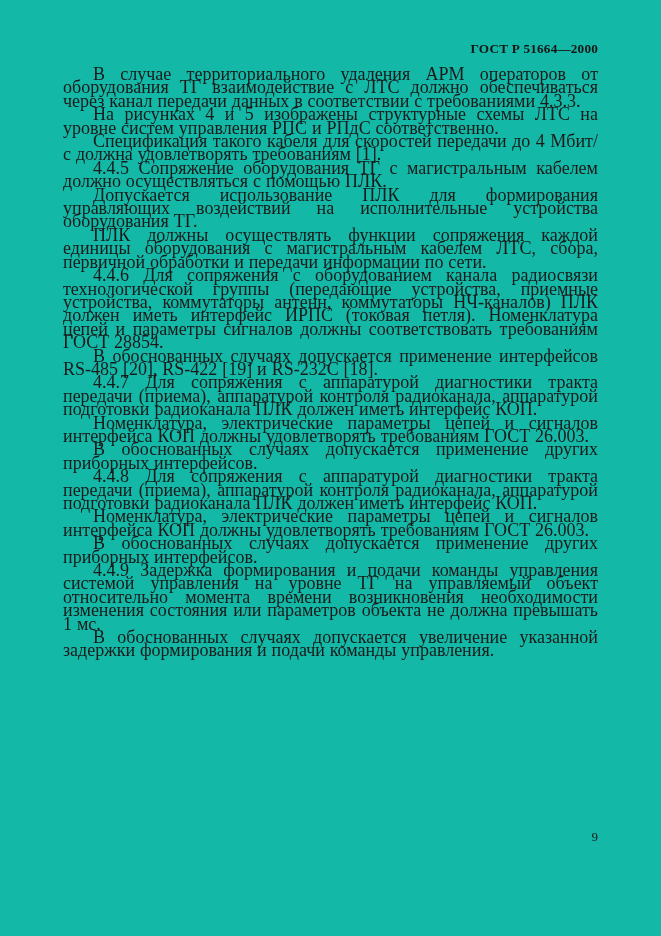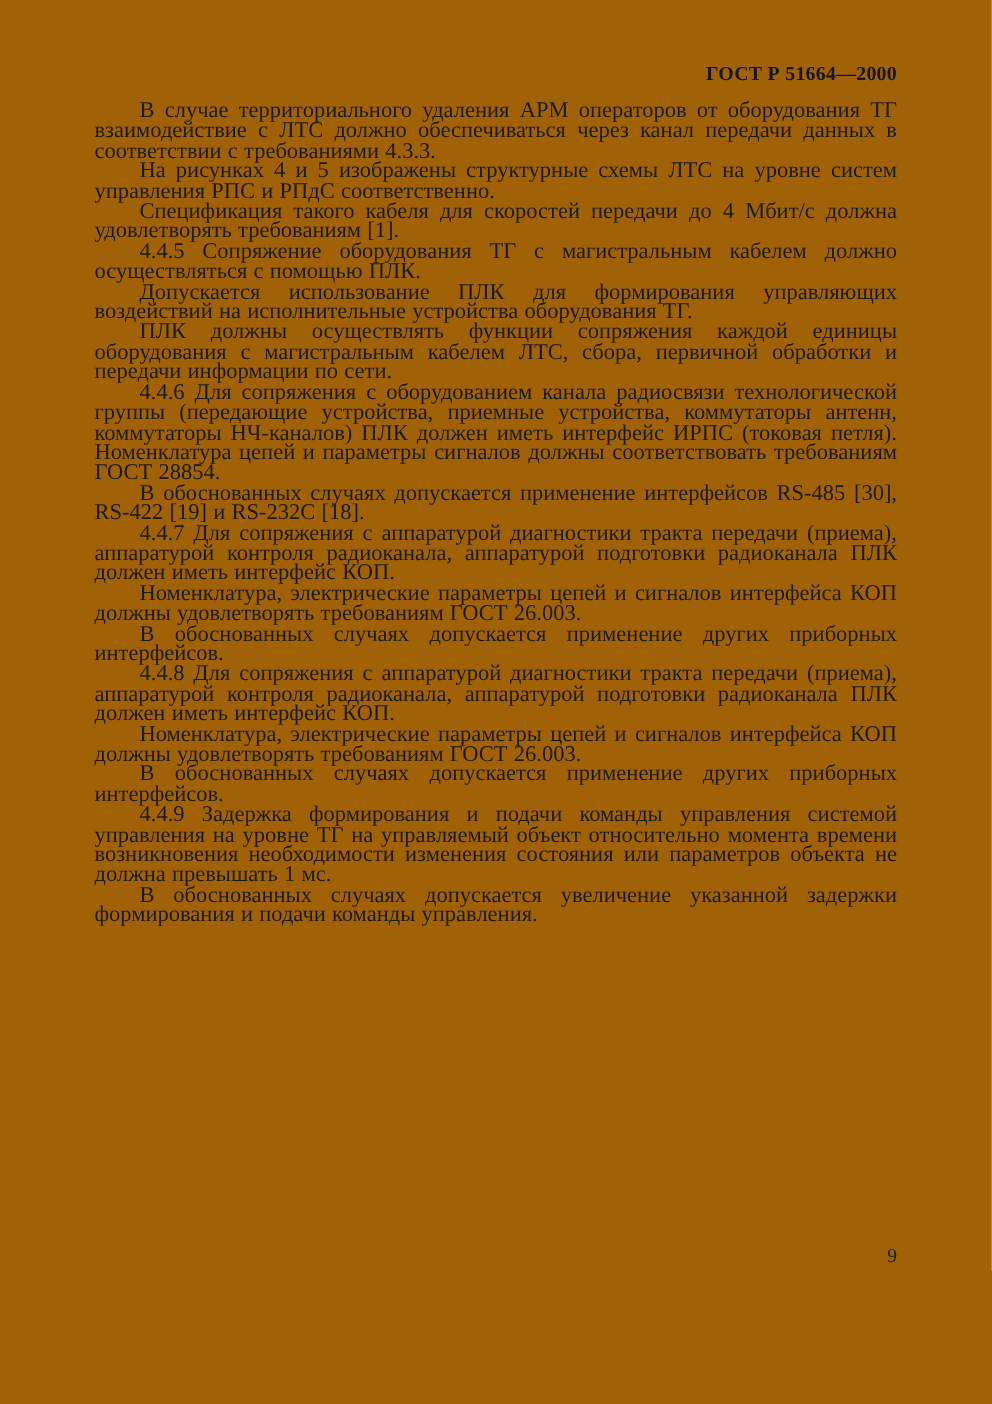--- a/index.html
+++ b/index.html
@@ -11,39 +11,39 @@
     height: 936px;
     background: #ffffff;
     position: relative;
     font-family: "Liberation Serif", "DejaVu Serif", serif;
     color: #1a1a1a;
     overflow: hidden;
   }
   .page {
     position: absolute;
     inset: 0;
-    background: #a16207;
+    background: #14b8a6;
   }
   .running-header {
     position: absolute;
     top: 41px;
     left: 63px;
     width: 535px;
     text-align: right;
     font-weight: bold;
     font-size: 13.2px;
     letter-spacing: 0.2px;
     color: #151515;
   }
   .content {
     position: absolute;
     top: 68px;
     left: 63px;
     width: 535px;
-    font-size: 15px;
+    font-size: 18px;
     line-height: 13.4px;
     text-align: justify;
     color: #1a1a1a;
   }
   .content p {
     margin: 0;
     padding: 0;
     text-indent: 30px;
     word-spacing: 0.4px;
   }
@@ -65,21 +65,21 @@
   <div class="running-header">ГОСТ Р 51664—2000</div>
 
   <div class="content">
     <p>В случае территориального удаления АРМ операторов от оборудования ТГ взаимодействие с ЛТС должно обеспечиваться через канал передачи данных в соответствии с требованиями 4.3.3.</p>
     <p>На рисунках 4 и 5 изображены структурные схемы ЛТС на уровне систем управления РПС и РПдС соответственно.</p>
     <p>Спецификация такого кабеля для скоростей передачи до 4 Мбит/с должна удовлетворять требованиям [1].</p>
     <p>4.4.5 Сопряжение оборудования ТГ с магистральным кабелем должно осуществляться с помощью ПЛК.</p>
     <p>Допускается использование ПЛК для формирования управляющих воздействий на исполнительные устройства оборудования ТГ.</p>
     <p>ПЛК должны осуществлять функции сопряжения каждой единицы оборудования с магистральным кабелем ЛТС, сбора, первичной обработки и передачи информации по сети.</p>
     <p>4.4.6  Для сопряжения с оборудованием канала радиосвязи технологической группы (передающие устройства, приемные устройства, коммутаторы антенн, коммутаторы НЧ-каналов) ПЛК должен иметь интерфейс ИРПС (токовая петля). Номенклатура цепей и параметры сигналов должны соответствовать требованиям ГОСТ 28854.</p>
-    <p>В обоснованных случаях допускается применение интерфейсов RS-485 [30], RS-422 [19] и RS-232C [18].</p>
+    <p>В обоснованных случаях допускается применение интерфейсов RS-485 [20], RS-422 [19] и RS-232C [18].</p>
     <p>4.4.7 Для сопряжения с аппаратурой диагностики тракта передачи (приема), аппаратурой контроля радиоканала, аппаратурой подготовки радиоканала ПЛК должен иметь интерфейс КОП.</p>
     <p>Номенклатура, электрические параметры цепей и сигналов интерфейса КОП должны удовлетворять требованиям ГОСТ 26.003.</p>
     <p>В обоснованных случаях допускается применение других приборных интерфейсов.</p>
     <p>4.4.8 Для сопряжения с аппаратурой диагностики тракта передачи (приема), аппаратурой контроля радиоканала, аппаратурой подготовки радиоканала ПЛК должен иметь интерфейс КОП.</p>
     <p>Номенклатура, электрические параметры цепей и сигналов интерфейса КОП должны удовлетворять требованиям ГОСТ 26.003.</p>
     <p>В обоснованных случаях допускается применение других приборных интерфейсов.</p>
     <p>4.4.9  Задержка формирования и подачи команды управления системой управления на уровне ТГ на управляемый объект относительно момента времени возникновения необходимости изменения состояния или параметров объекта не должна превышать 1 мс.</p>
     <p>В обоснованных случаях допускается увеличение указанной задержки формирования и подачи команды управления.</p>
   </div>
 

